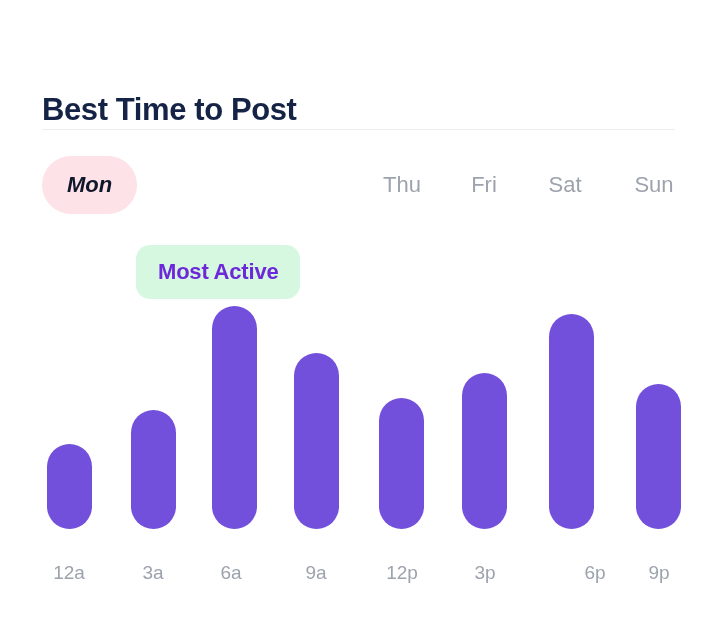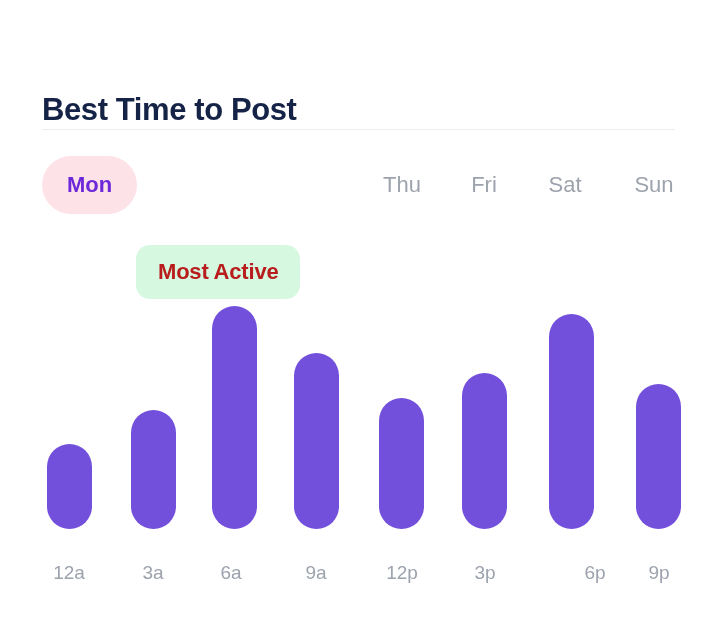--- a/index.html
+++ b/index.html
@@ -64,35 +64,36 @@
     text-align: center;
     font-size: 22px;
     color: #9da3ad;
     font-weight: 400;
     white-space: nowrap;
     border-radius: 29px;
     cursor: pointer;
   }
   .day-tab.active {
     background: #fde2e8;
-    color: #6d28d9;
+    color: #0f172a;
     font-weight: 700;
+    font-style: italic;
   }
 
   
   .badge {
     position: absolute;
     left: 132px;
     top: 241px;
     padding: 0 22px;
     height: 54px;
     line-height: 54px;
     border-radius: 14px;
     background: #d6f8e0;
-    color: #b91c1c;
+    color: #6d28d9;
     font-size: 22px;
     font-weight: 700;
     letter-spacing: -0.2px;
     white-space: nowrap;
   }
 
   
   .chart {
     position: absolute;
     left: 0;

